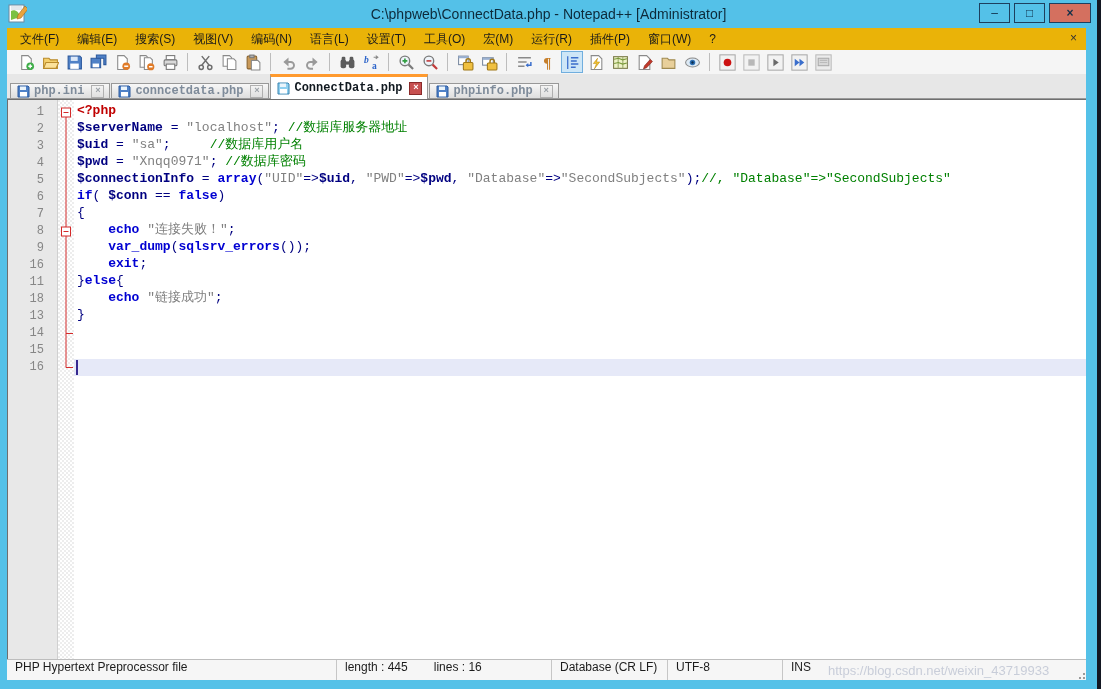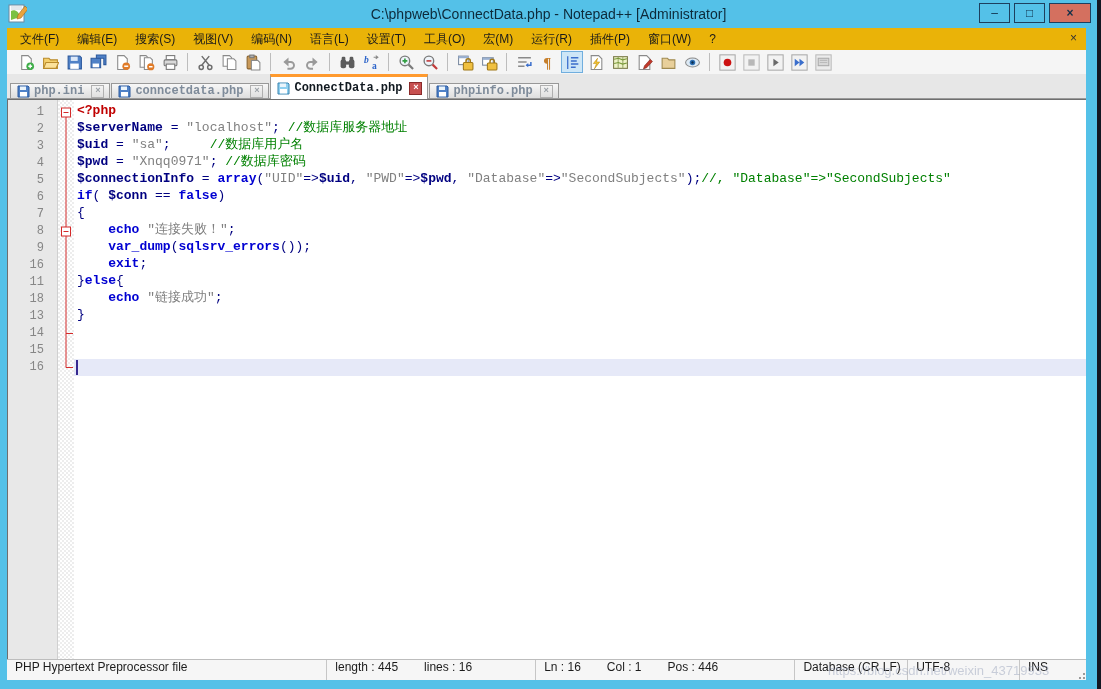--- a/index.html
+++ b/index.html
@@ -432,25 +432,20 @@
       </div>
 
       <div class="statusbar">
         <div class="sb-cell" style="width:330px">
           <span>PHP Hypertext Preprocessor file</span>
         </div>
         <div class="sb-cell" style="width:215px">
           <span>length : 445</span>
             <span>lines : 16</span>
         </div>
-        <div class="sb-cell" style="width:267px">
-          <span>Ln : 16</span>
-            <span>Col : 1</span>
-            <span>Pos : 446</span>
-        </div>
         <div class="sb-cell" style="width:116px">
           <span>Database (CR LF)</span>
         </div>
         <div class="sb-cell" style="width:115px">
           <span>UTF-8</span>
         </div>
         <div class="sb-cell" style="flex:1; border-right:none">
           <span>INS</span>
           <span class="sb-grip">
             <i style="right:1px;bottom:1px"></i>

